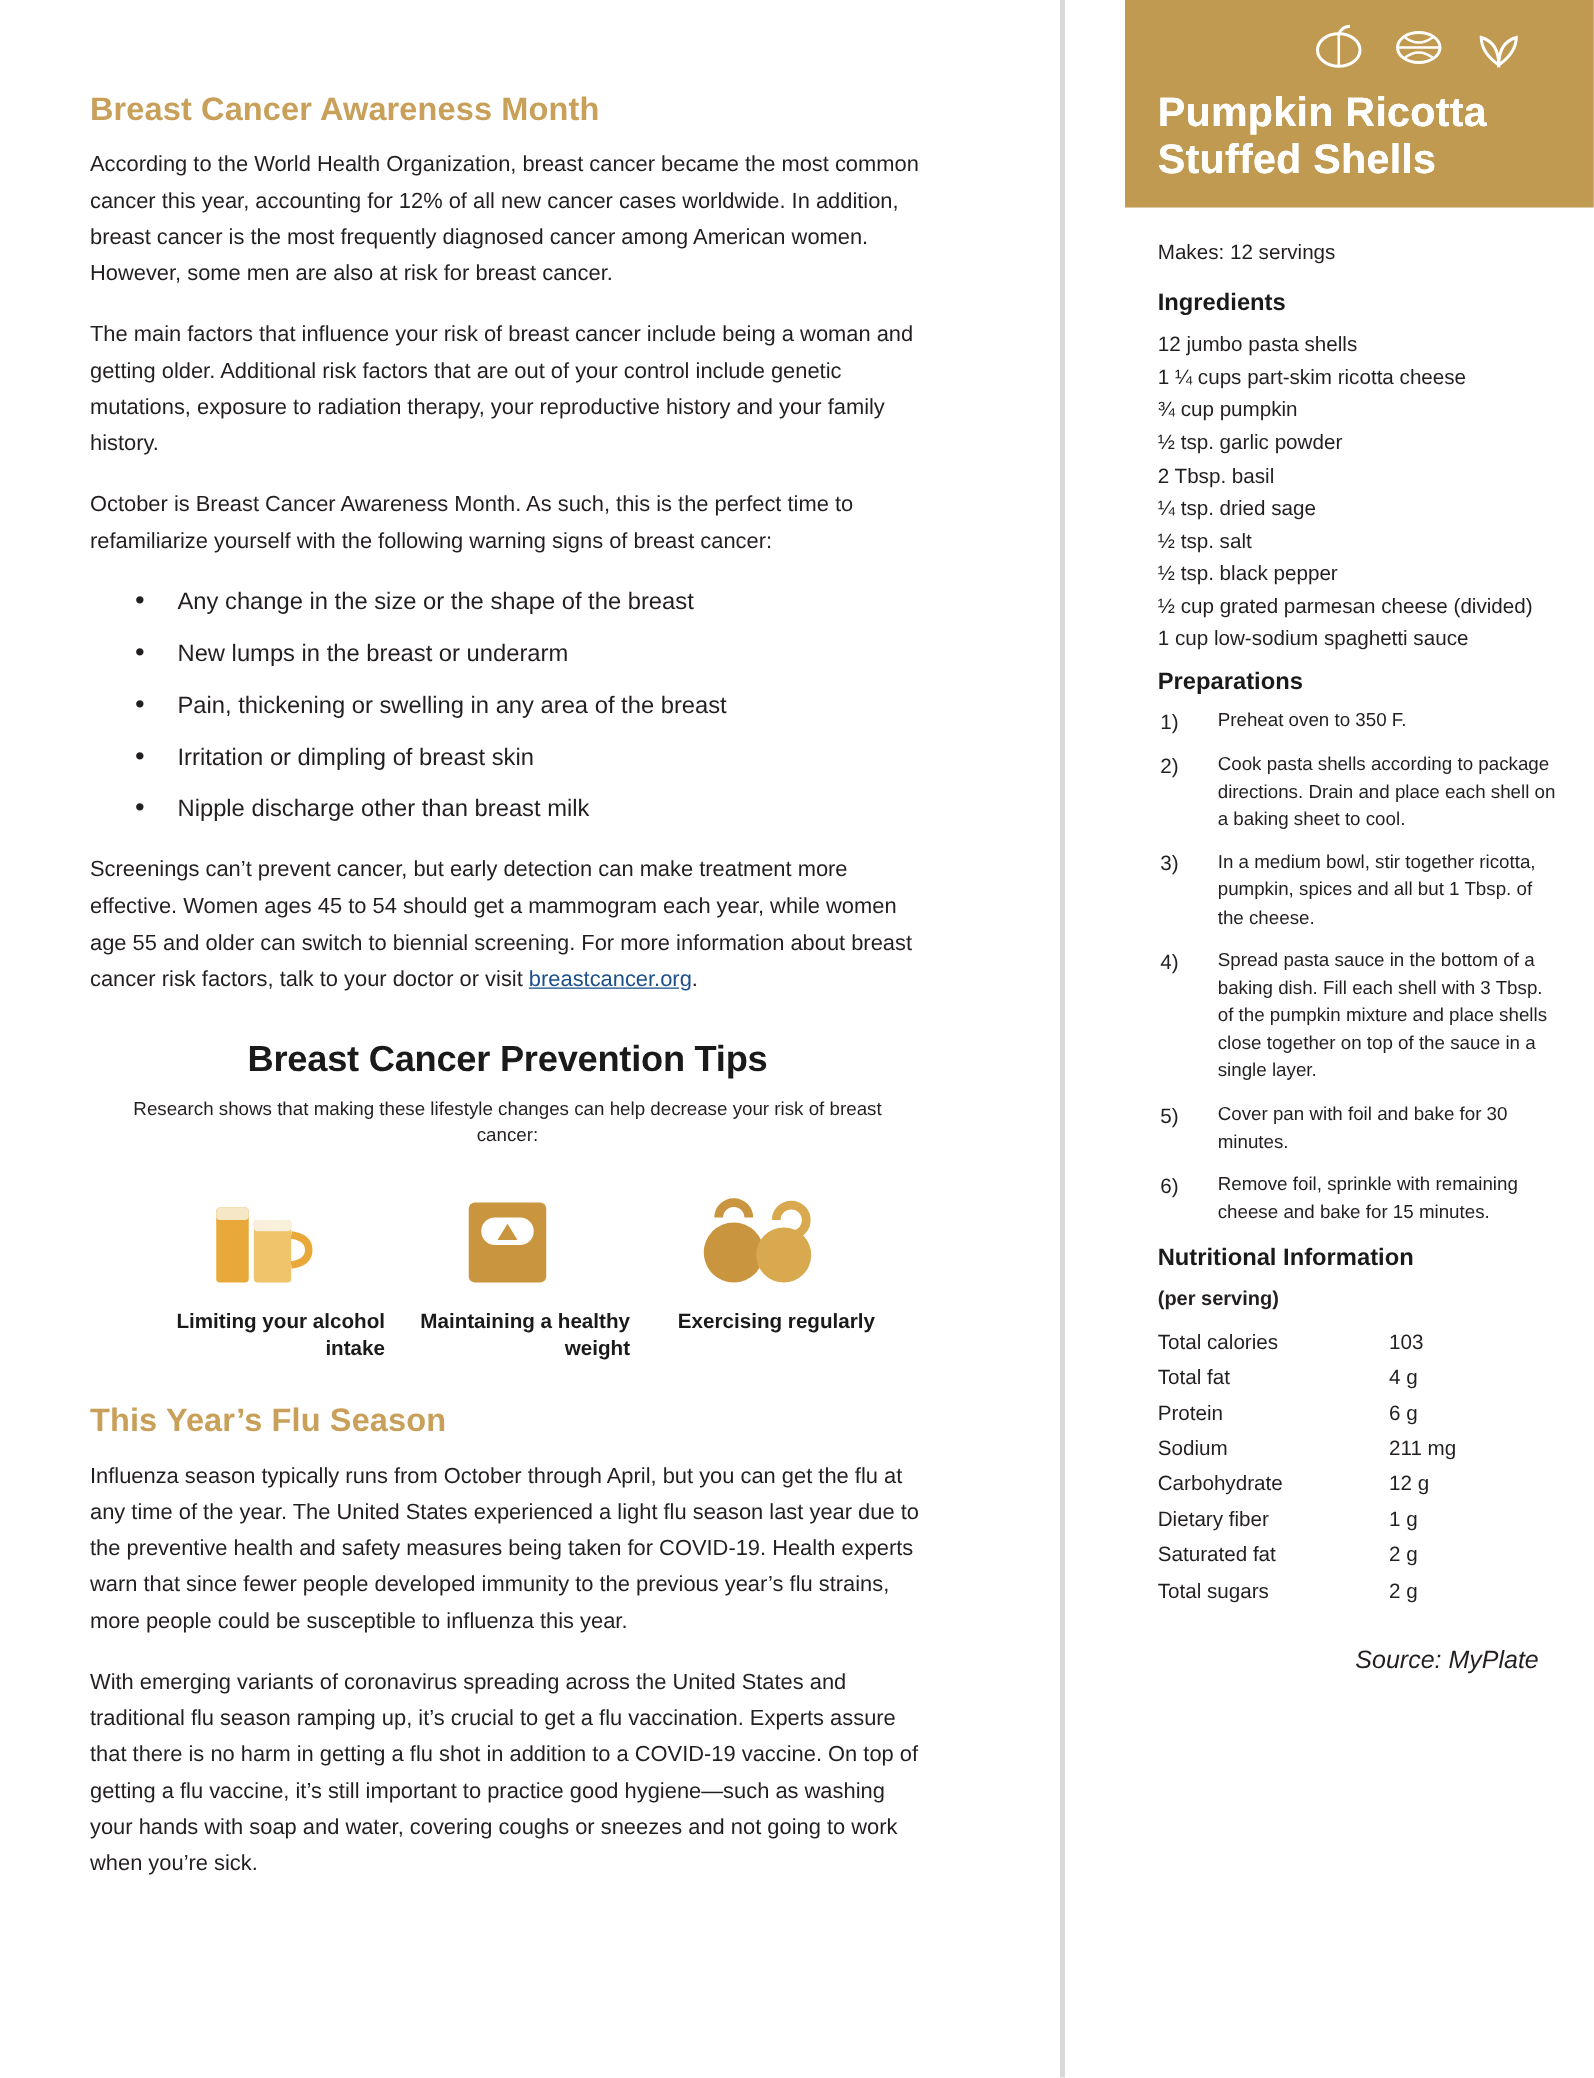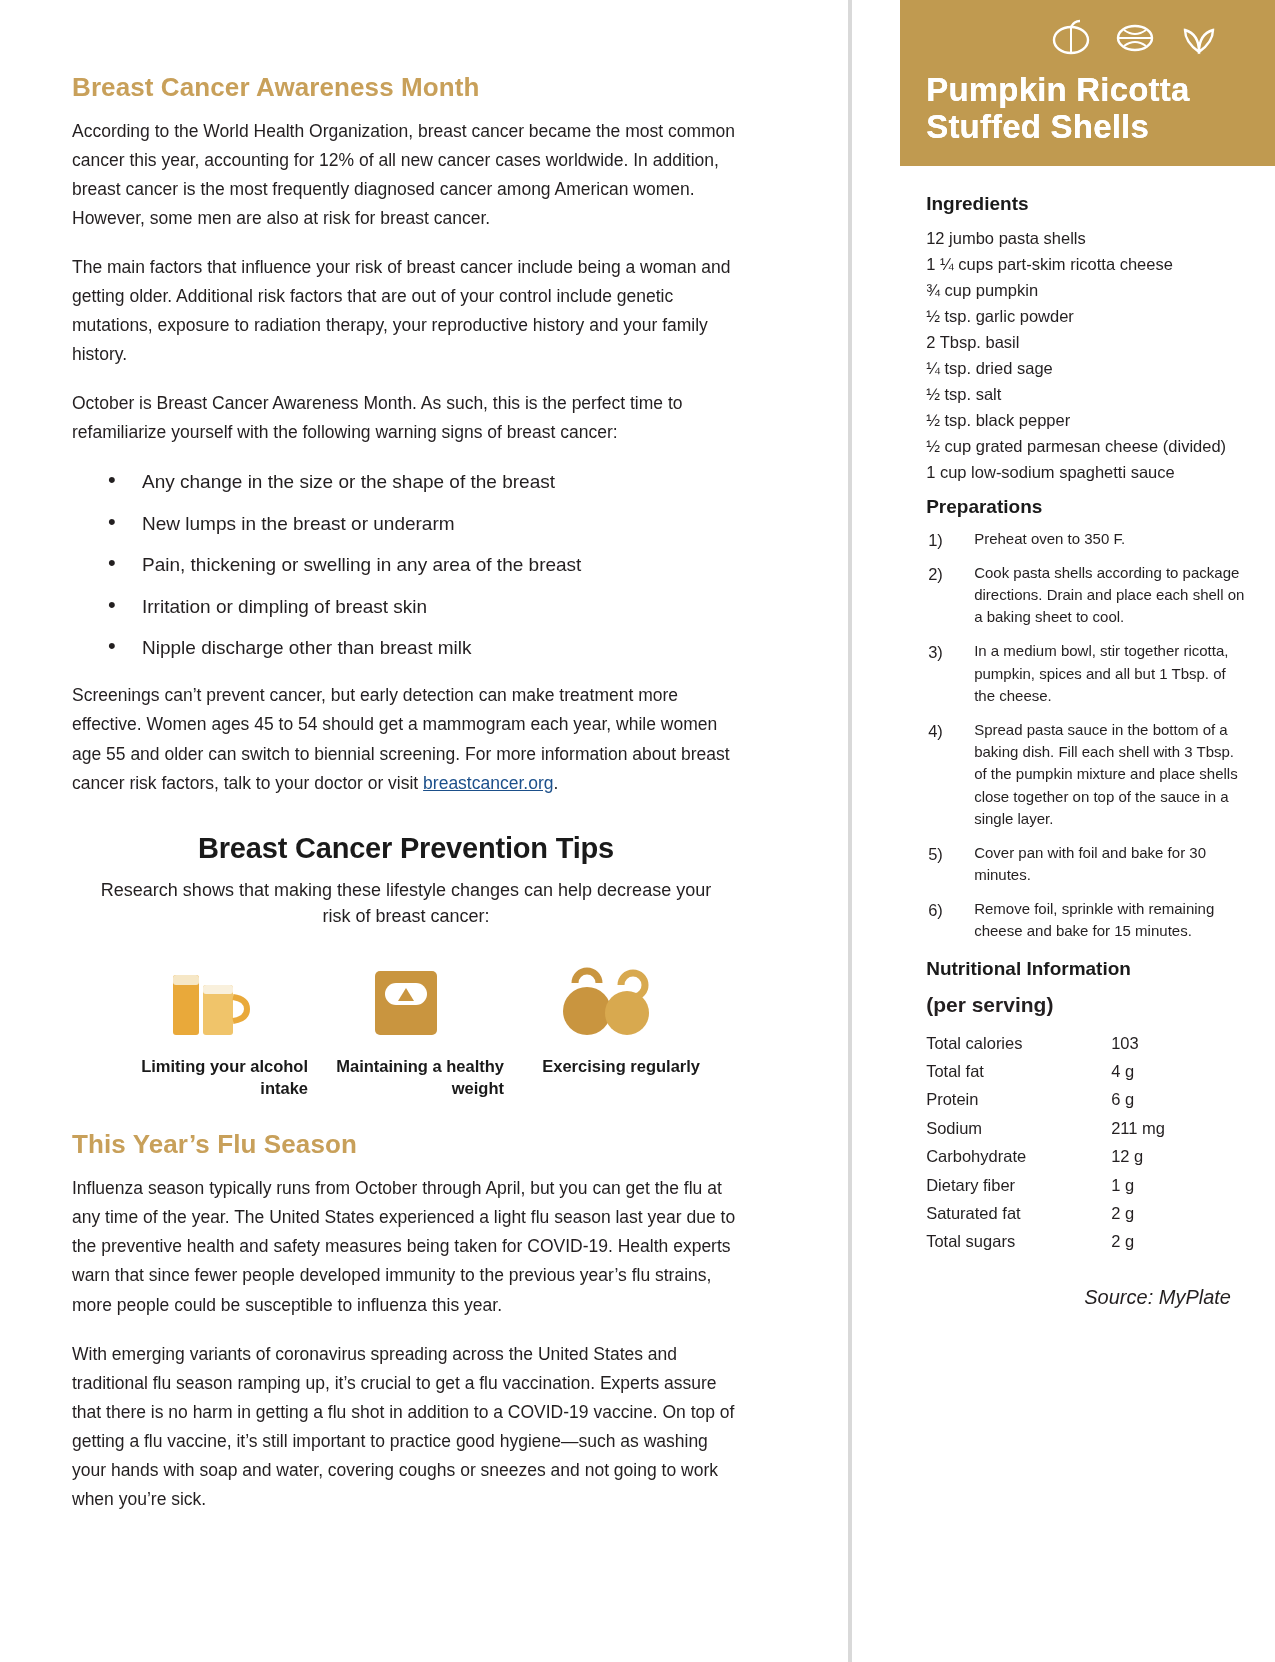--- a/index.html
+++ b/index.html
@@ -75,21 +75,21 @@
     text-align: center;
   }
   .tips-title {
     font-size: 29px;
     font-weight: bold;
     color: #1a1a1a;
     margin-bottom: 12px;
     letter-spacing: -0.2px;
   }
   .tips-sub {
-    font-size: 18px;
+    font-size: 15px;
     line-height: 1.45;
     color: #231f20;
     margin: 0 auto 30px auto;
     width: 640px;
   }
   .tips-row {
     display: flex;
     justify-content: space-between;
     padding: 0 30px;
   }
@@ -186,21 +186,21 @@
     line-height: 1.48;
   }
   ol.prep-list li:before {
     content: counter(prep) ")";
     position: absolute;
     left: 2px;
     top: 0;
     font-size: 16.5px;
   }
   .nutri-sub {
-    font-size: 21px;
+    font-size: 16px;
     font-weight: bold;
     margin: 2px 0 8px 0;
   }
   table.nutri {
     border-collapse: collapse;
     width: 100%;
   }
   table.nutri td {
     font-size: 16.5px;
     line-height: 1.72;
@@ -313,20 +313,21 @@
             <path d="M24 36 q-14 -10 -14 -22 q14 4 14 22 z" fill="none" stroke="#ffffff" stroke-width="2.4"></path>
             <path d="M24 36 q14 -10 14 -22 q-14 4 -14 22 z" fill="none" stroke="#ffffff" stroke-width="2.4"></path>
           </svg>
         </span>
       </div>
       <div class="recipe-title">Pumpkin Ricotta Stuffed Shells</div>
     </div>
 
     <div class="recipe-body">
 
+      <p class="makes">Makes: 12 servings</p>
 
       <h2 class="rec-head">Ingredients</h2>
       <ul class="ing-list">
         <li>12 jumbo pasta shells</li>
         <li>1 ¼ cups part-skim ricotta cheese</li>
         <li>¾ cup pumpkin</li>
         <li>½ tsp. garlic powder</li>
         <li>2 Tbsp. basil</li>
         <li>¼ tsp. dried sage</li>
         <li>½ tsp. salt</li>

